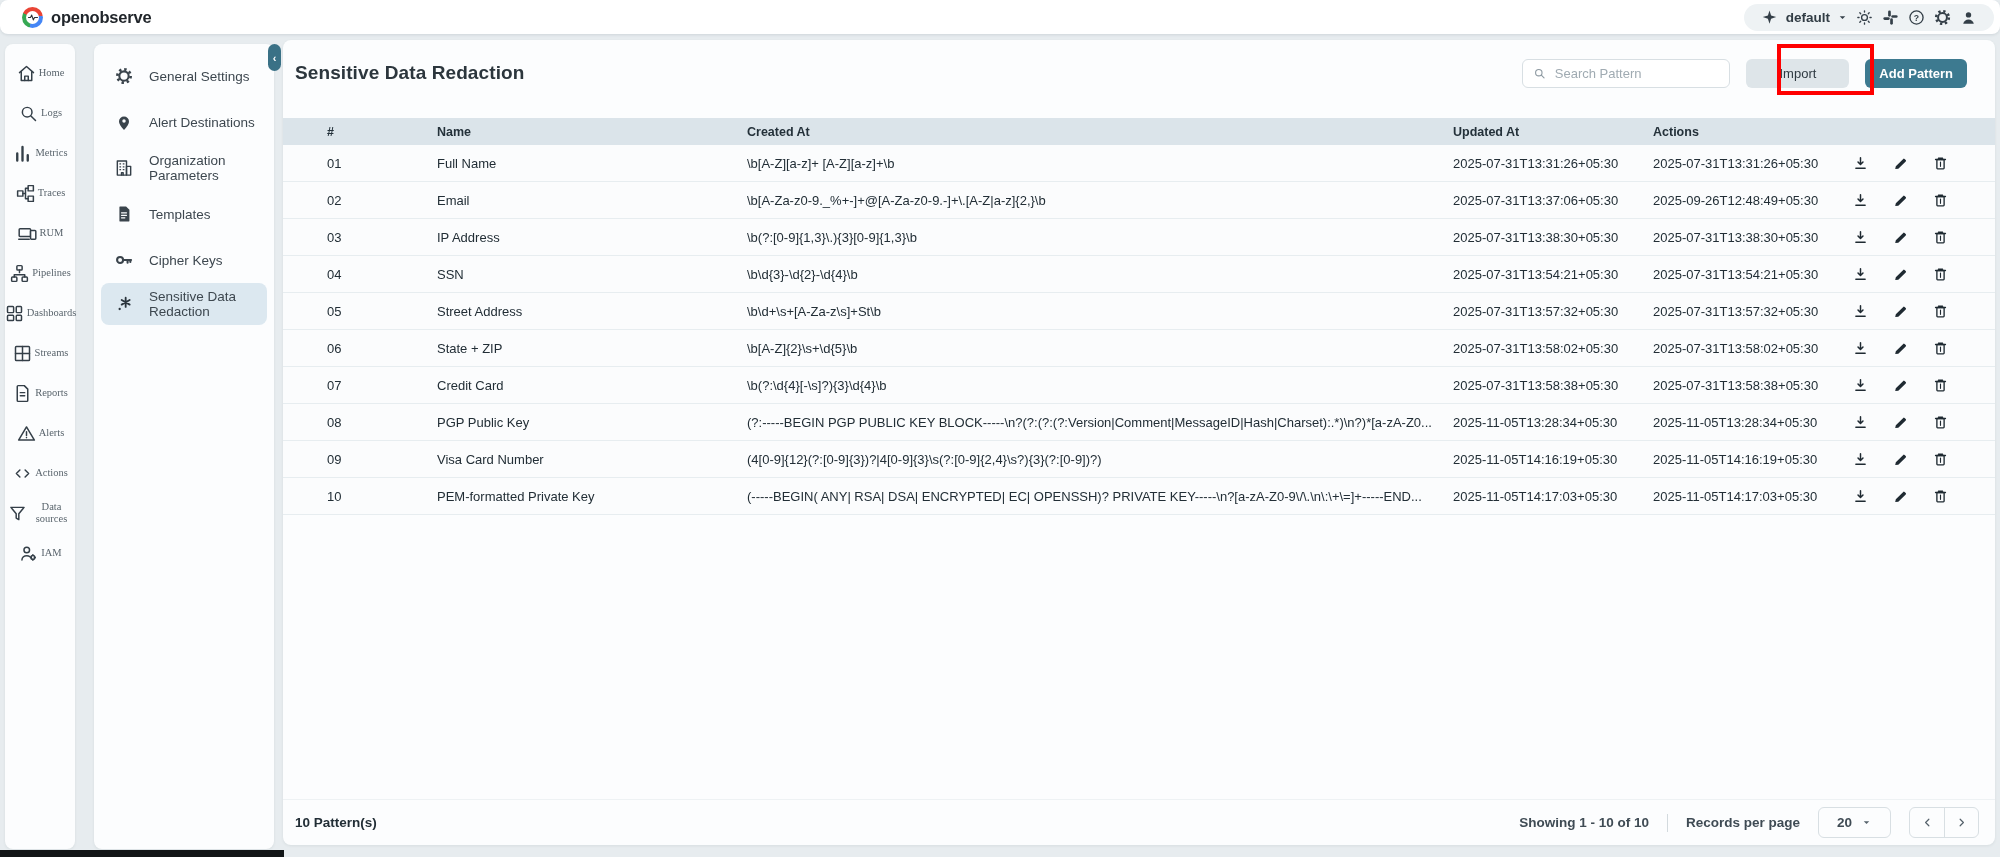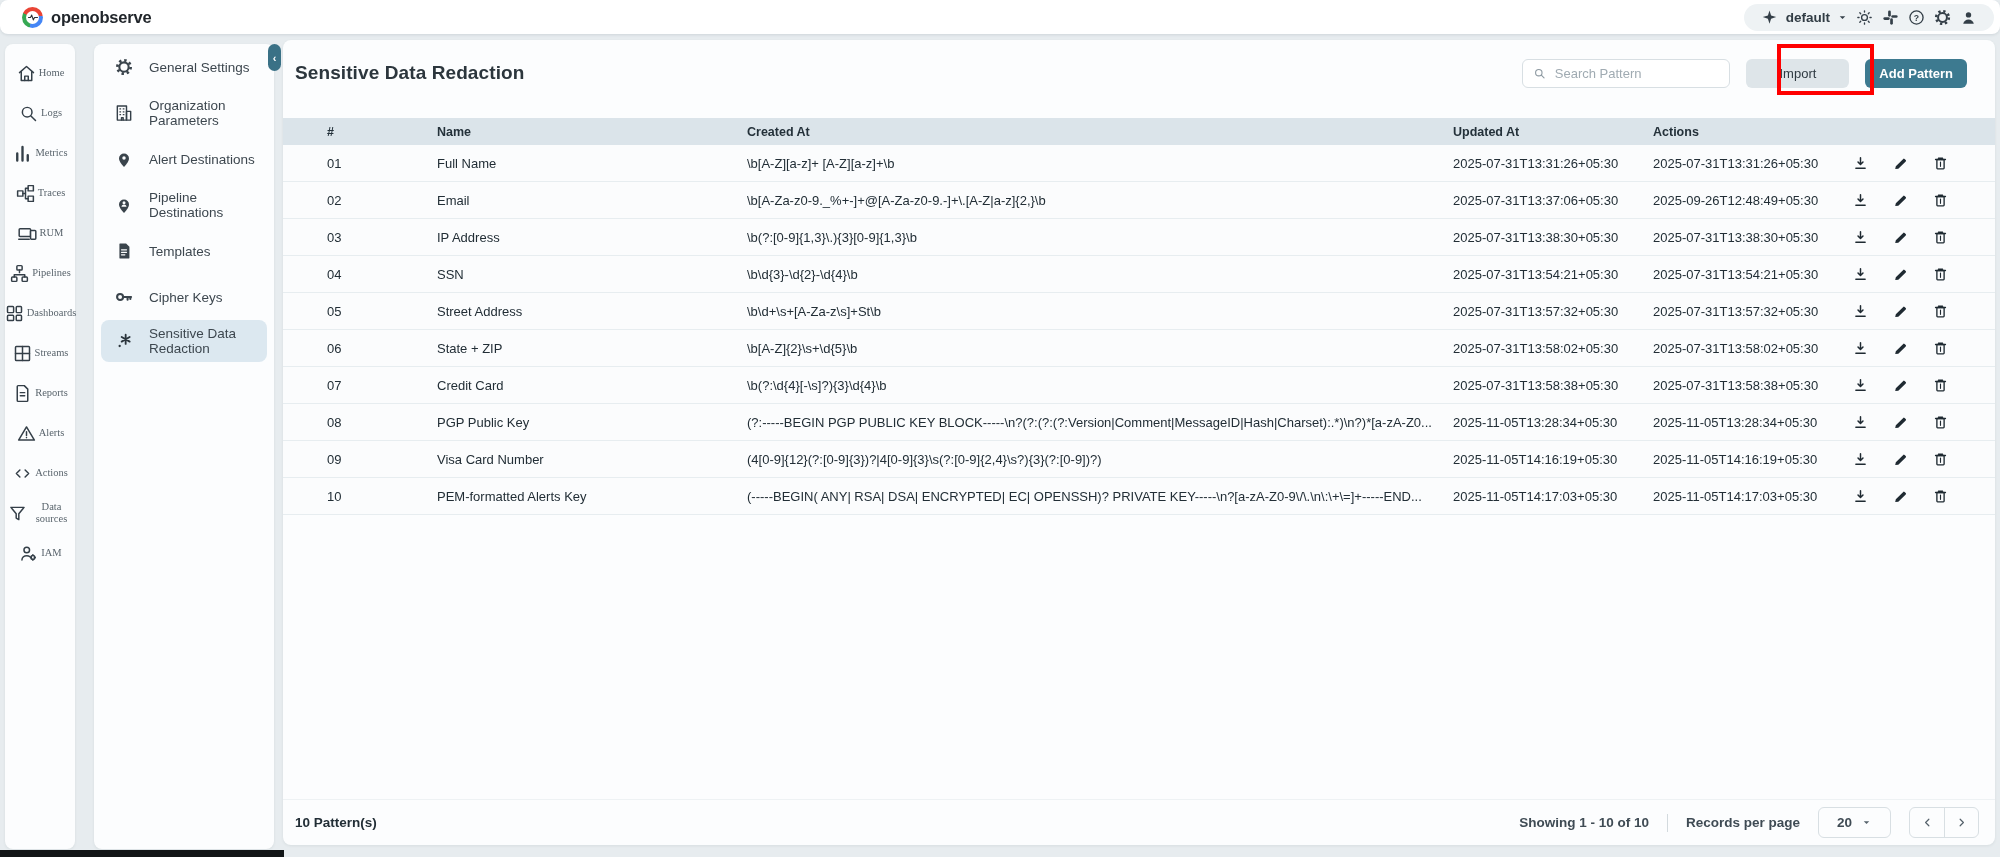--- a/index.html
+++ b/index.html
@@ -54,20 +54,21 @@
     gap: 2px; cursor: pointer; font-family: Liberation Serif, serif;
   }
   .nav-ic { width: 21px; height: 21px; }
   .nav-ic svg { width: 21px; height: 21px; }
   .nav-lb { font-size: 10.5px; color: #5a656d; text-align: center; line-height: 1.15; }
 
   
   .settingsnav {
     position: absolute; left: 94px; top: 44px; width: 180px; height: 805px;
     background: #fcfdfe; border-radius: 8px; box-shadow: 0 1px 3px rgba(40,60,70,.08);
+    padding-top: 9px;
   }
   .set-item {
     height: 46px; display: flex; align-items: center; gap: 15px;
     padding: 0 10px 0 20px; font-size: 13.5px; color: #3d474f; cursor: pointer;
   }
   .set-item .set-ic { width: 20px; height: 20px; flex: 0 0 20px; }
   .set-ic svg { width: 20px; height: 20px; }
   .set-item.selected {
     background: #dce8f0; border-radius: 8px; margin: 0 7px; padding-left: 13px; height: 42px;
   }
@@ -339,46 +340,36 @@
         <svg viewBox="0 0 24 24">
           <circle cx="12" cy="12" r="8" fill="none" stroke="#3a444c" stroke-width="3.2" stroke-dasharray="2.9 3.38"></circle>
           <circle cx="12" cy="12" r="5.6" fill="none" stroke="#3a444c" stroke-width="2.5"></circle>
         </svg>
       </span>
     <span>General Settings</span>
   </div>
   <div class="set-item">
     <span class="set-ic">
         <svg viewBox="0 0 24 24">
+          <path d="M12 21.5c-4-4.2-6-7.3-6-10.2a6 6 0 1112 0c0 2.9-2 6-6 10.2z" fill="#3a444c"></path>
+          <circle cx="12" cy="10.8" r="2.1" fill="#fcfdfe"></circle>
+        </svg>
+      </span>
+    <span>Alert Destinations</span>
+  </div>
+  <div class="set-item">
+    <span class="set-ic">
+        <svg viewBox="0 0 24 24">
           <rect class="st" x="4" y="3.5" width="11" height="17"></rect>
           <rect class="st" x="15" y="10" width="5" height="10.5"></rect>
           <path d="M6.5 7h2M10.5 7h2M6.5 10.5h2M10.5 10.5h2M6.5 14h2M10.5 14h2" stroke="#3a444c" stroke-width="1.5"></path>
           <path class="st" d="M9 20.5v-3h2v3"></path>
         </svg>
       </span>
     <span>Organization Parameters</span>
-  </div>
-  <div class="set-item">
-    <span class="set-ic">
-        <svg viewBox="0 0 24 24">
-          <path d="M12 21.5c-4-4.2-6-7.3-6-10.2a6 6 0 1112 0c0 2.9-2 6-6 10.2z" fill="#3a444c"></path>
-          <circle cx="12" cy="10.8" r="2.1" fill="#fcfdfe"></circle>
-        </svg>
-      </span>
-    <span>Alert Destinations</span>
-  </div>
-  <div class="set-item">
-    <span class="set-ic">
-        <svg viewBox="0 0 24 24">
-          <path d="M12 21.5c-4-4.2-6-7.3-6-10.2a6 6 0 1112 0c0 2.9-2 6-6 10.2z" fill="#3a444c"></path>
-          <circle cx="12" cy="9.4" r="1.8" fill="#fcfdfe"></circle>
-          <path d="M8.9 14c.4-1.6 1.6-2.5 3.1-2.5s2.7.9 3.1 2.5z" fill="#fcfdfe"></path>
-        </svg>
-      </span>
-    <span>Pipeline Destinations</span>
   </div>
   <div class="set-item">
     <span class="set-ic">
         <svg viewBox="0 0 24 24">
           <path d="M6.5 3h8l4 4v13.5a.5.5 0 01-.5.5h-11a.5.5 0 01-.5-.5V3.5a.5.5 0 01.5-.5z" fill="#3a444c"></path>
           <path d="M9 10.5h6M9 13.5h6M9 16.5h4" stroke="#fcfdfe" stroke-width="1.5" stroke-linecap="round"></path>
         </svg>
       </span>
     <span>Templates</span>
   </div>
@@ -686,21 +677,21 @@
               <path d="M9.5 6V4.6h5V6" stroke="#1f2a32" stroke-width="1.9" fill="none"></path>
               <rect x="6.9" y="6.3" width="10.2" height="13.2" rx="1" stroke="#1f2a32" stroke-width="1.9" fill="none"></rect>
               <path d="M12 10v6" stroke="#1f2a32" stroke-width="1.6" stroke-linecap="round"></path>
             </svg>
           </span>
         </div>
       </div>
 
       <div class="tgrid trow">
         <div class="td">10</div>
-        <div class="td">PEM-formatted Alerts Key</div>
+        <div class="td">PEM-formatted Private Key</div>
         <div class="td td-pattern">(-----BEGIN( ANY| RSA| DSA| ENCRYPTED| EC| OPENSSH)? PRIVATE KEY-----\n?[a-zA-Z0-9\/\.\n\:\+\=]+-----END...</div>
         <div class="td">2025-11-05T14:17:03+05:30</div>
         <div class="td">2025-11-05T14:17:03+05:30</div>
         <div class="td td-actions">
           <span class="act">
             <svg viewBox="0 0 24 24">
               <path d="M12 4v9M8.5 9.8l3.5 3.6 3.5-3.6" stroke="#1f2a32" stroke-width="2.1" fill="none" stroke-linecap="round" stroke-linejoin="round"></path>
               <path d="M5.5 18.7h13" stroke="#1f2a32" stroke-width="2.1" stroke-linecap="round"></path>
             </svg>
           </span>

